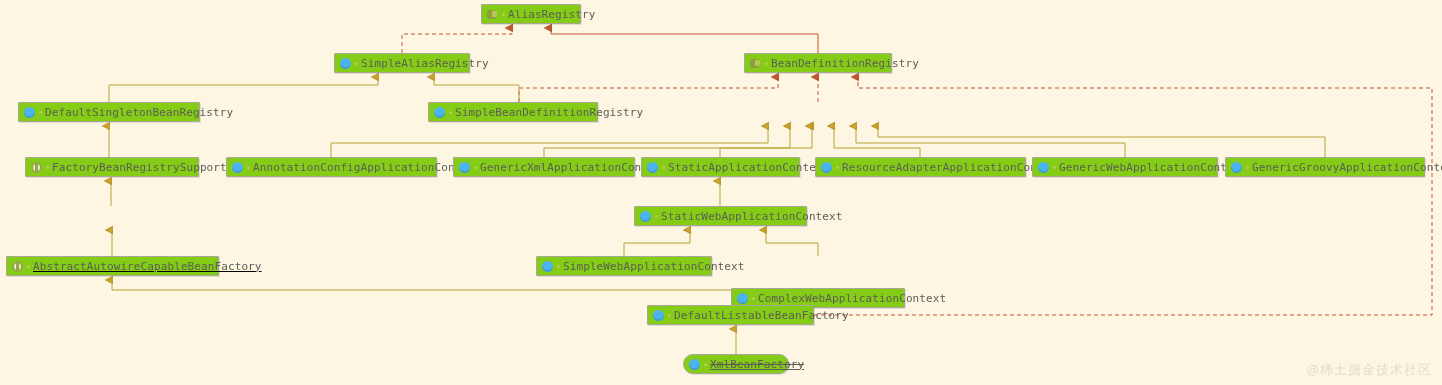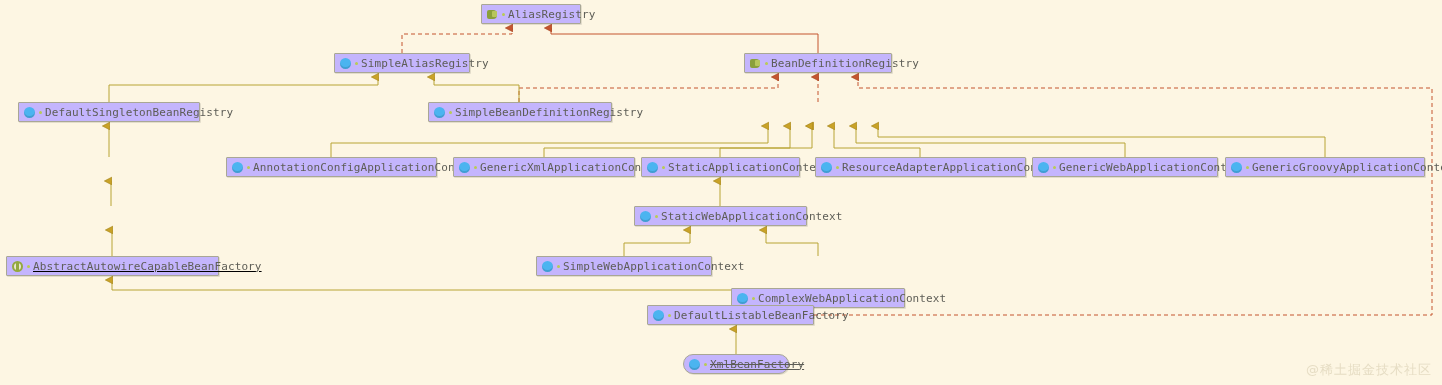--- a/index.html
+++ b/index.html
@@ -19,21 +19,21 @@
     position: absolute;
     left: 0; top: 0;
     width: 1442px;
     height: 385px;
     pointer-events: none;
   }
   .node {
     position: absolute;
     height: 20px;
     box-sizing: border-box;
-    background: #c4b5fd;
+    background: #84cc16;
     border: 1px solid #a9a795;
     border-radius: 1px;
     display: flex;
     align-items: center;
     padding-left: 5px;
     box-shadow: 1px 1px 0 rgba(0,0,0,0.10);
     white-space: nowrap;
   }
   .node .ico {
     width: 11px;
@@ -205,24 +205,29 @@
     <div class="node" style="left: 744px; top: 53px; width: 148px;">
       <span class="ico iface"></span>
       <span class="tick"></span>
       <span class="label">BeanDefinitionRegistry</span>
     </div>
     <div class="node" style="left: 18px; top: 102px; width: 182px;">
       <span class="ico cls"></span>
       <span class="tick"></span>
       <span class="label">DefaultSingletonBeanRegistry</span>
     </div>
-    <div class="node" style="left: 428px; top: 102px; width: 184px;">
+    <div class="node" style="left: 428px; top: 102px; width: 170px;">
       <span class="ico cls"></span>
       <span class="tick"></span>
       <span class="label">SimpleBeanDefinitionRegistry</span>
+    </div>
+    <div class="node" style="left: 25px; top: 157px; width: 174px;">
+      <span class="ico abs"></span>
+      <span class="tick"></span>
+      <span class="label">FactoryBeanRegistrySupport</span>
     </div>
     <div class="node" style="left: 226px; top: 157px; width: 211px;">
       <span class="ico cls"></span>
       <span class="tick"></span>
       <span class="label">AnnotationConfigApplicationContext</span>
     </div>
     <div class="node" style="left: 453px; top: 157px; width: 182px;">
       <span class="ico cls"></span>
       <span class="tick"></span>
       <span class="label">GenericXmlApplicationContext</span>

